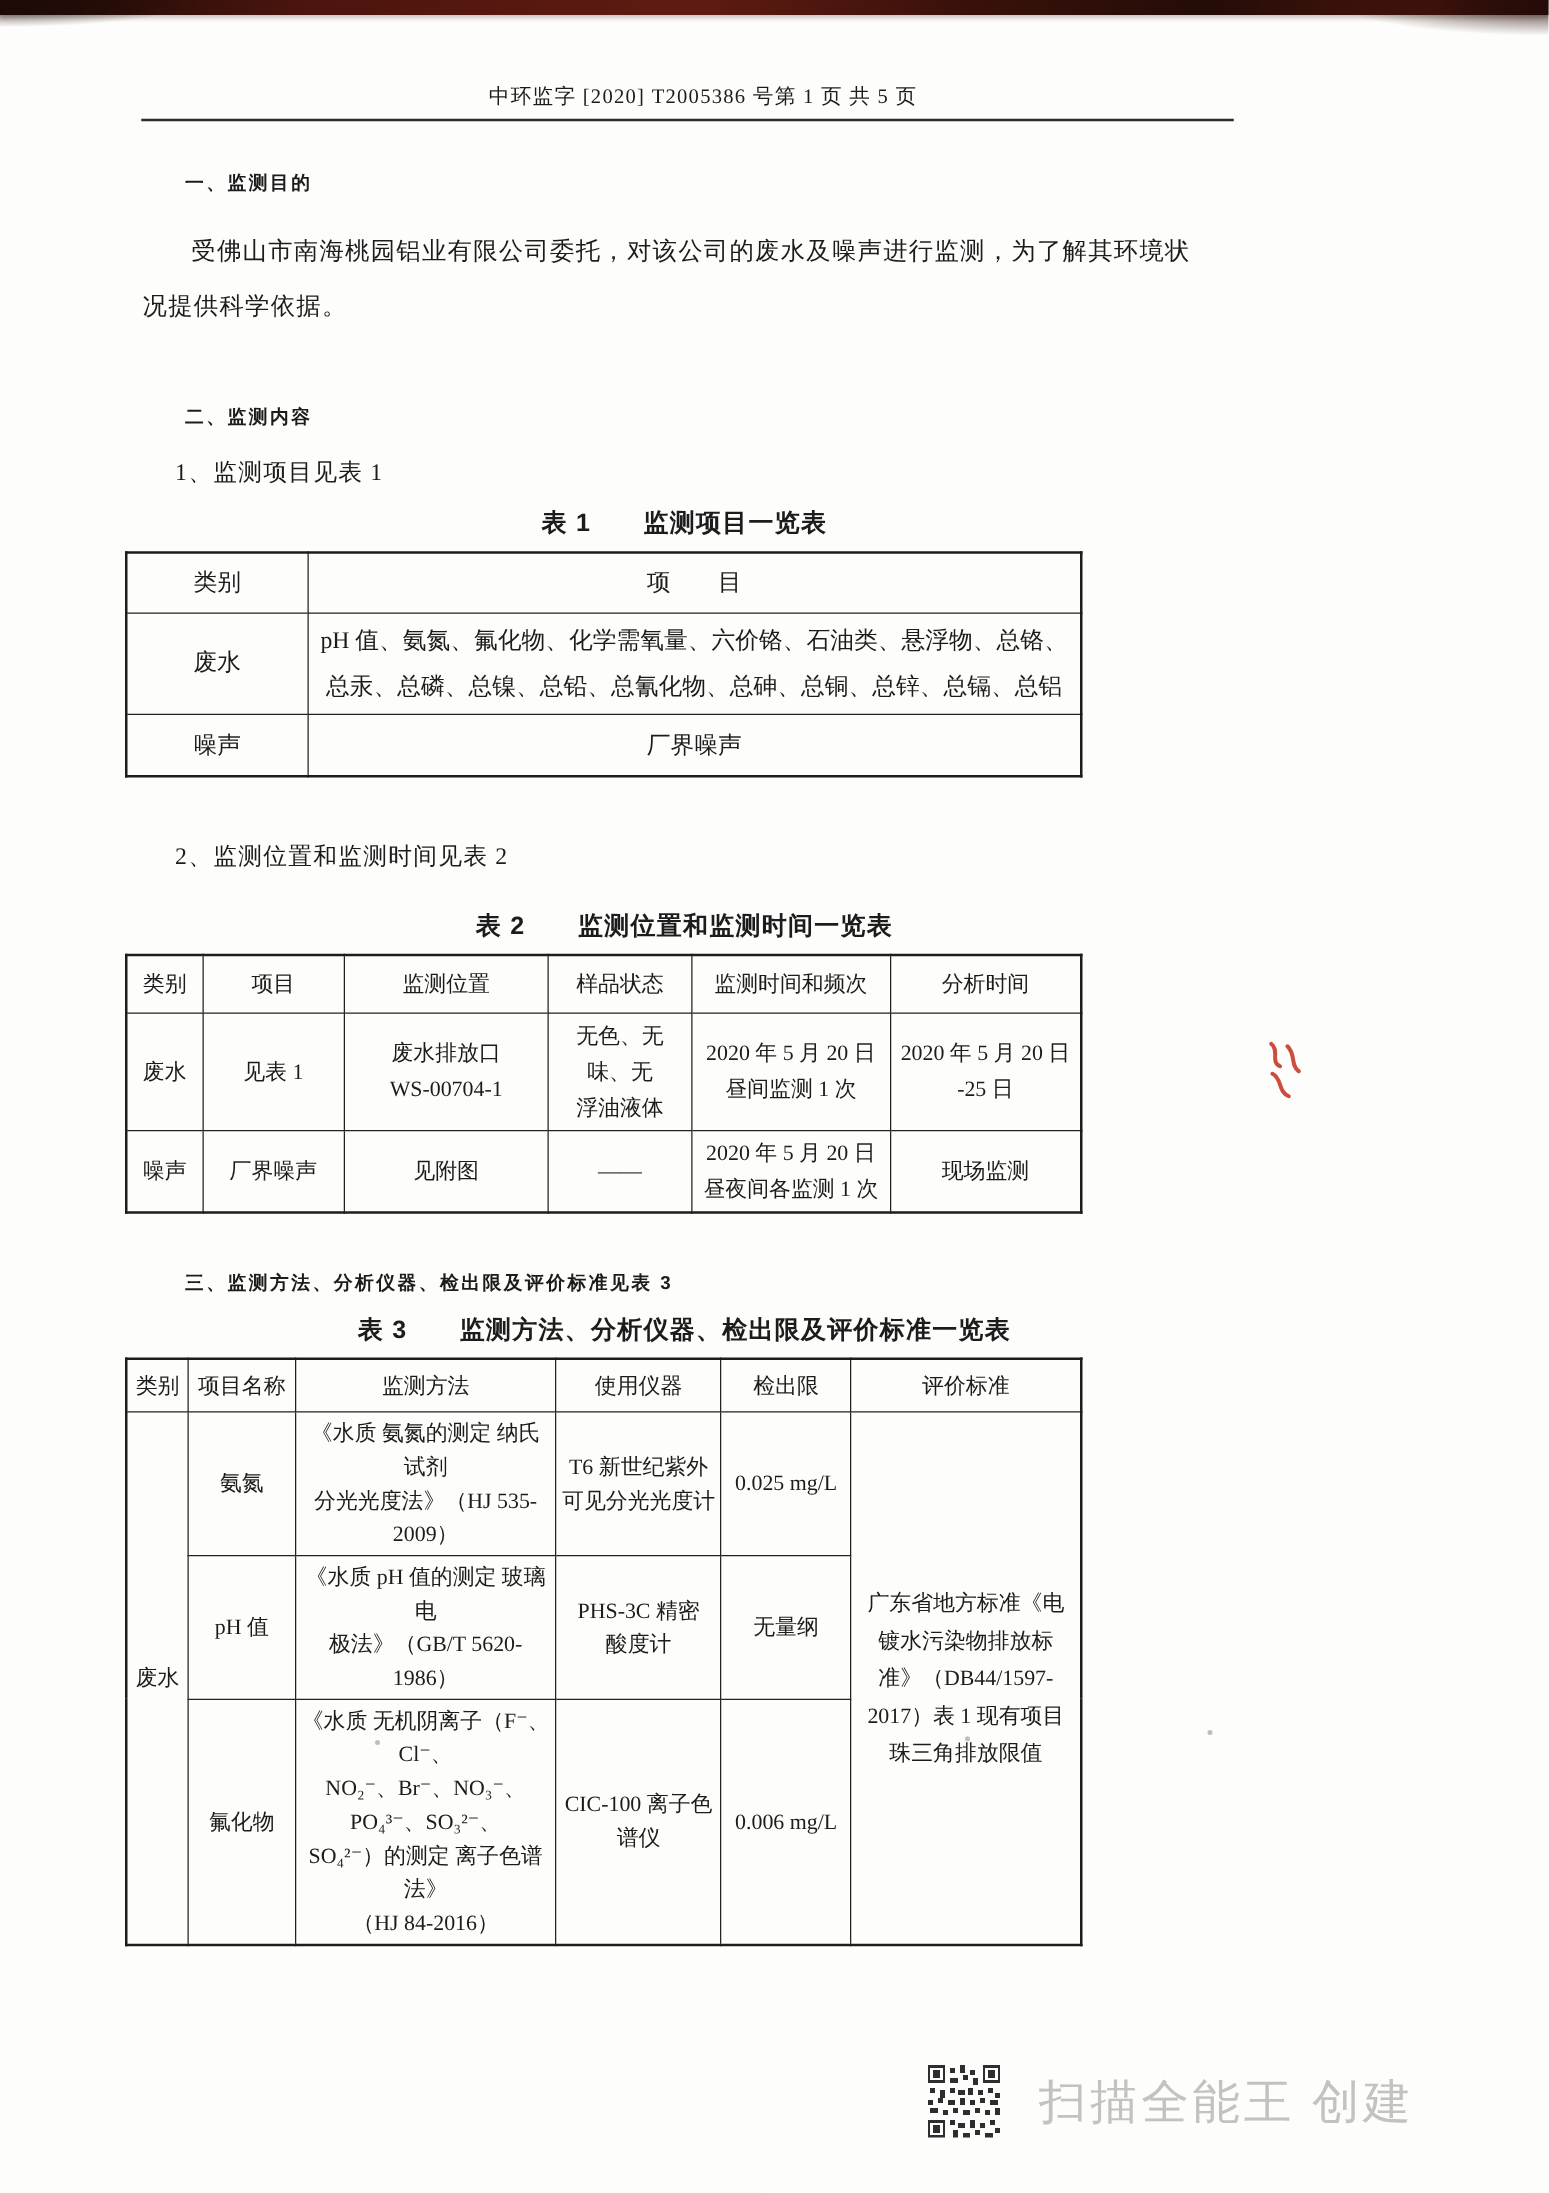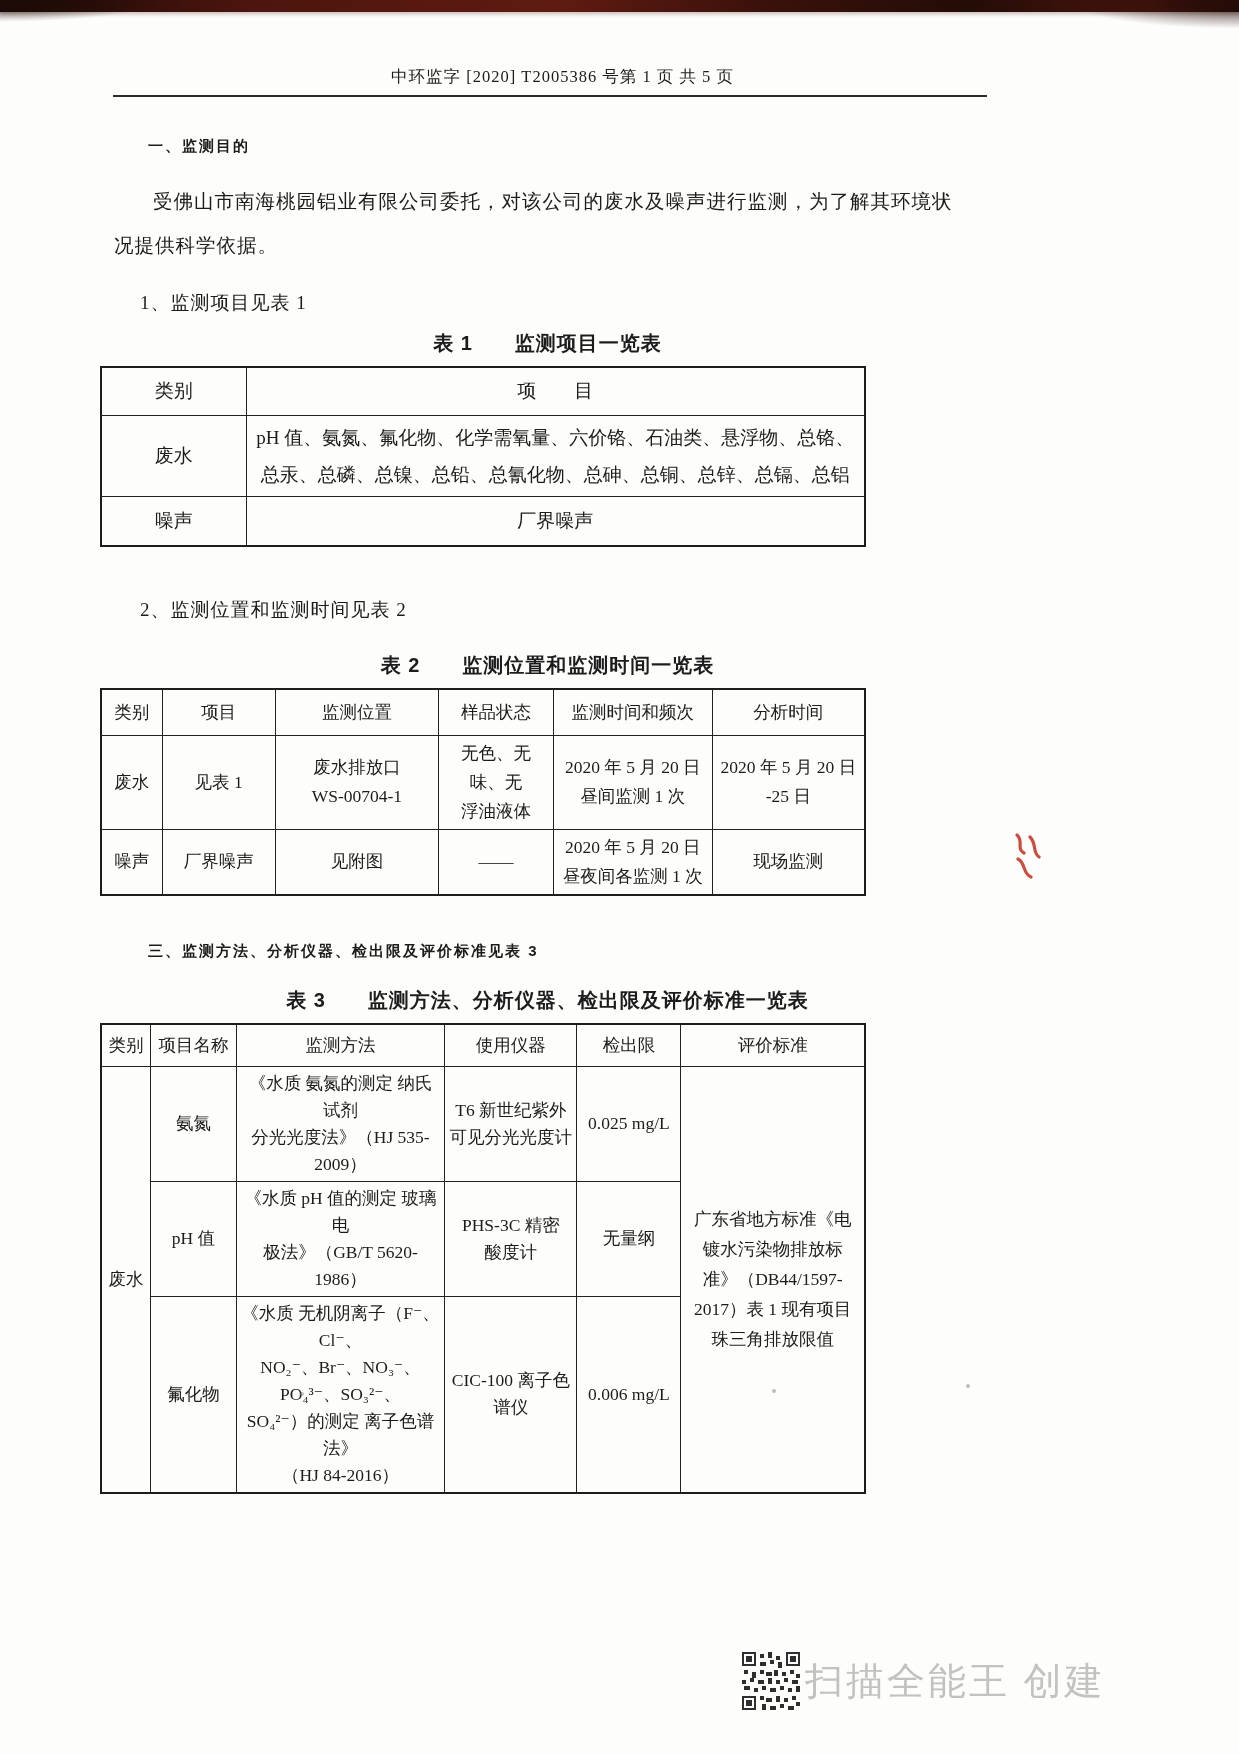--- a/index.html
+++ b/index.html
@@ -34,21 +34,21 @@
   .para { margin:24px 24px 0 14px; font-size:19.5px; line-height:44px;
     text-indent:2em; letter-spacing:1px; }
 
   .sub-item { margin:22px 0 0 40px; font-size:19px; letter-spacing:1px; }
   .i2 { margin-top:50px; }
 
   .tbl-caption { font-family:"Liberation Sans","DejaVu Sans",sans-serif; font-weight:bold;
     font-size:20px; text-align:center; letter-spacing:1px; }
   .c1 { margin-top:14px; }
   .c2 { margin-top:29px;text-align:center; }
-  .c3 { margin-top:26px; }
+  .c3 { margin-top:14px; }
 
   table { border-collapse:collapse; width:766px; table-layout:fixed; margin-top:9px;
     border:2.5px solid #1d1d1d; }
   td { border:1.8px solid #222; text-align:center; vertical-align:middle;
     padding:3px 6px; box-sizing:border-box; font-weight:normal; }
   .multiline { white-space:pre-line; }
 
   
   .t1 td { font-size:19px; }
   .t1 .head td { height:48px; }
@@ -62,21 +62,21 @@
 
   
   .t3 td { font-size:17.5px; line-height:27px; padding:3px 4px; }
   .t3 .head td { height:42px; }
   .t3 .r1 td { height:72px; }
   .t3 .r2 td { height:72px; }
   .t3 .r3 td { height:104px; }
   .t3 .standard-cell { line-height:30px; padding:0 12px; }
 
   .watermark { position:absolute; left:742px; top:1652px; display:flex;
-    align-items:center; gap:5px; }
+    align-items:center; gap:31px; }
   .wm-text { font-family:"Liberation Sans","DejaVu Sans",sans-serif;
     font-size:38px; color:#c3c2c0; letter-spacing:3px; white-space:nowrap; }
 </style>
 </head>
 <body>
 
 <div class="page">
 
   <div class="scan-band"></div>
   <div class="scan-corner-left"></div>
@@ -86,20 +86,21 @@
 
     <div class="header-row">
       <span>中环监字  [2020]  T2005386 号</span>
       <span>第 1 页 共 5 页</span>
     </div>
     <div class="header-rule"></div>
 
     <div class="sec-title s1">一、监测目的</div>
     <p class="para">受佛山市南海桃园铝业有限公司委托，对该公司的废水及噪声进行监测，为了解其环境状况提供科学依据。</p>
 
+    <div class="sec-title s2">二、监测内容</div>
     <div class="sub-item i1">1、监测项目见表 1</div>
 
     <div class="tbl-caption c1">表 1　　监测项目一览表</div>
     <table class="t1">
       <colgroup>
           <col style="width:19%">
           <col>
         </colgroup>
       <tbody>
         <tr class="head">

